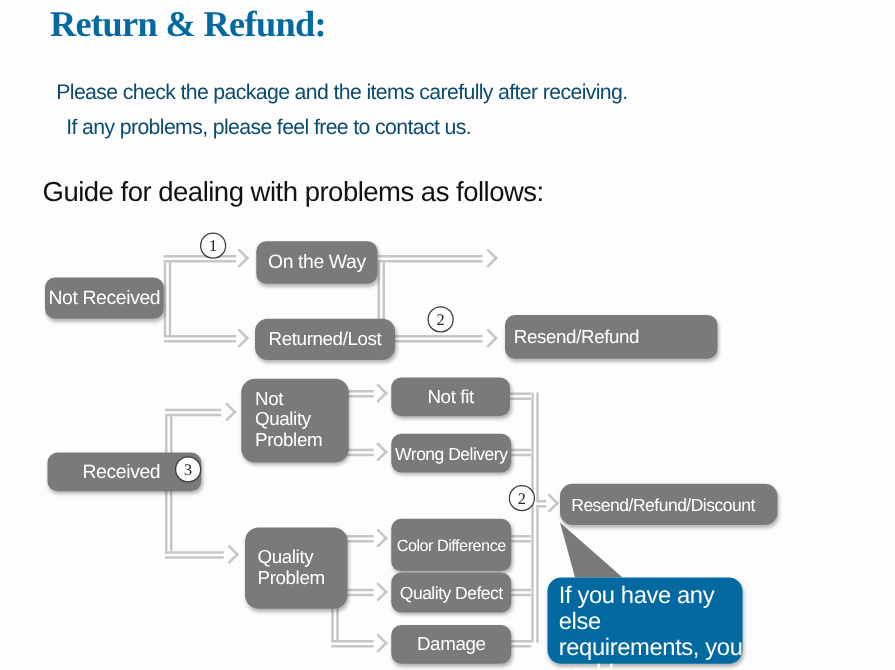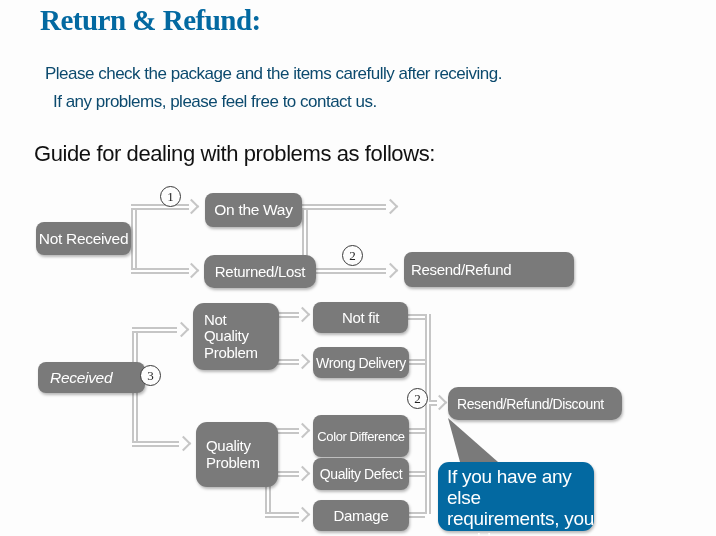--- a/index.html
+++ b/index.html
@@ -66,21 +66,21 @@
     font-size:15px;letter-spacing:-0.3px;white-space:nowrap;overflow:hidden;
     box-shadow:1px 2px 3px rgba(0,0,0,0.28);
   }
   .node.left{justify-content:flex-start;}
   .node.multi{white-space:pre-line;line-height:16.5px;}
   #n-not-received{left:36px;top:222px;width:95px;height:33px;font-size:15.5px;}
   #n-on-the-way{left:205px;top:193px;width:97px;height:34px;font-size:15.5px;}
   #n-returned-lost{left:204px;top:255px;width:112px;height:33px;font-size:15px;border-radius:10px;}
   #n-please-wait{left:404px;top:193px;width:163px;height:34px;font-size:13.5px;letter-spacing:-0.5px;}
   #n-resend-refund{left:404px;top:252px;width:163px;height:35px;padding-left:7px;font-size:15px;}
-  #n-received{left:38px;top:362px;width:95px;height:31px;padding-left:12px;font-size:15.5px;font-style:italic;}
+  #n-received{left:38px;top:362px;width:95px;height:31px;padding-left:28px;font-size:15.5px;}
   #n-not-quality{left:193px;top:303px;width:75px;height:67px;border-radius:11px;padding-left:11px;font-size:15px;}
   #n-not-fit{left:313px;top:302px;width:95px;height:31px;}
   #n-wrong-delivery{left:313px;top:347px;width:96px;height:31px;font-size:14px;letter-spacing:-0.4px;}
   #n-quality-problem{left:196px;top:422px;width:72px;height:65px;border-radius:11px;padding-left:10px;font-size:15px;}
   #n-color-difference{left:313px;top:415px;width:96px;height:42px;font-size:13px;letter-spacing:-0.4px;}
   #n-quality-defect{left:313px;top:458px;width:96px;height:32px;font-size:14px;letter-spacing:-0.4px;}
   #n-damage{left:313px;top:500px;width:96px;height:31px;}
   #n-rrd{left:448px;top:387px;width:165px;height:33px;padding-left:9px;font-size:14px;letter-spacing:-0.4px;border-radius:10px;}
   
   #bubble{

